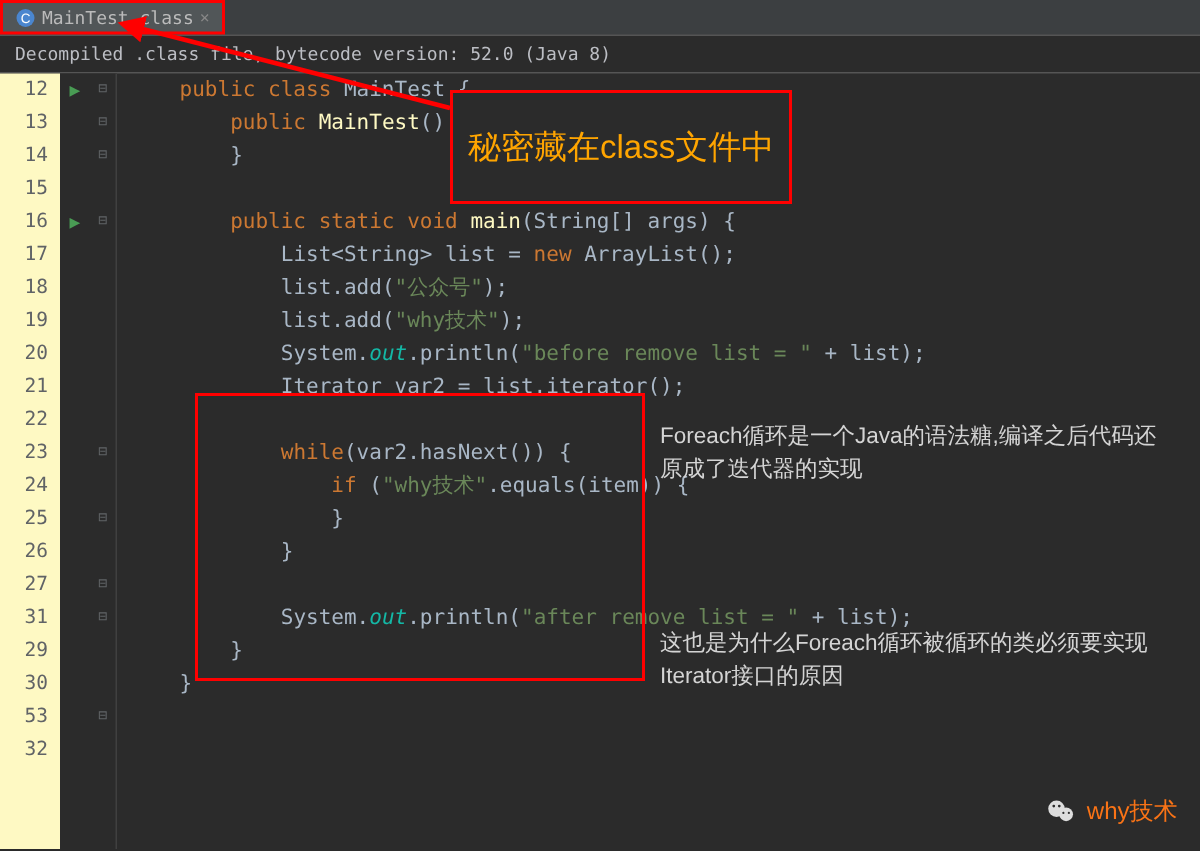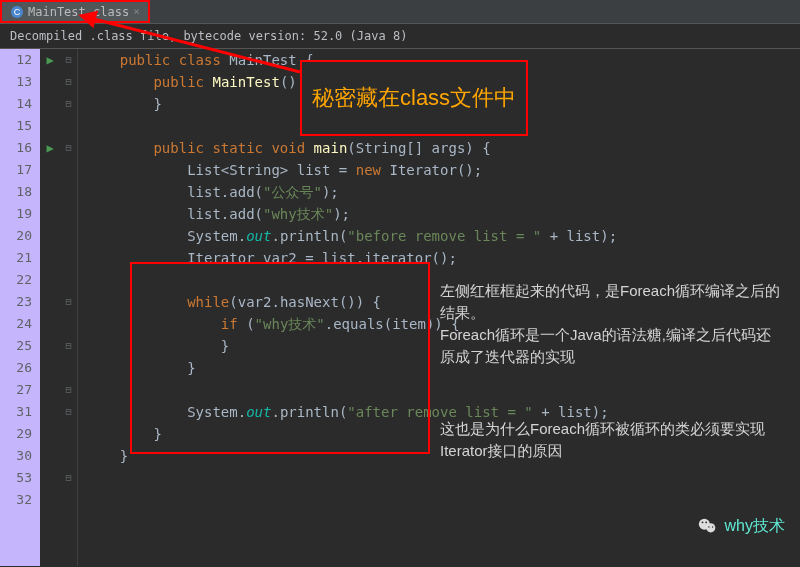--- a/index.html
+++ b/index.html
@@ -44,21 +44,21 @@
   border-bottom: 1px solid #555;
   background: #2b2b2b;
 }
 .editor {
   display: flex;
   height: calc(100% - 50px);
   position: relative;
 }
 .gutter {
   width: 40px;
-  background: #c4b5fd;
+  background: #fef9c3;
   text-align: right;
   padding-right: 8px;
   color: #606366;
   font-size: 13px;
   user-select: none;
 }
 .gutter-line { height: 22px; line-height: 22px; }
 .run-gutter {
   width: 20px;
   background: #2b2b2b;
@@ -116,23 +116,23 @@
 }
 .annotation-text {
   position: absolute;
   color: #d4d4d4;
   font-family: 'Microsoft YaHei', sans-serif;
   font-size: 15px;
   line-height: 22px;
 }
 .watermark {
   position: absolute;
-  bottom: 30px;
+  bottom: 15px;
   right: 15px;
-  color: #5eead4;
+  color: #f97316;
   font-family: 'Microsoft YaHei', sans-serif;
   font-size: 16px;
   display: flex;
   align-items: center;
   gap: 6px;
 }
 .wechat-icon {
   width: 22px;
   height: 22px;
 }
@@ -207,21 +207,21 @@
     <div class="fold-icon"></div>
       <div class="fold-icon"></div>
     <div class="fold-icon">⊟</div>
   </div>
   <div class="code-area" id="code-area">
       <div class="code-line">    <span class="kw">public class </span><span class="cls">MainTest {</span></div>
       <div class="code-line">        <span class="kw">public </span><span class="method">MainTest</span><span class="cls">() {</span></div>
       <div class="code-line">        <span class="cls">}</span></div>
       <div class="code-line"></div>
       <div class="code-line">        <span class="kw">public static void </span><span class="method">main</span><span class="cls">(String[] args) {</span></div>
-      <div class="code-line">            <span class="cls">List&lt;String&gt; list = </span><span class="kw">new </span><span class="cls">Iterator();</span></div>
+      <div class="code-line">            <span class="cls">List&lt;String&gt; list = </span><span class="kw">new </span><span class="cls">ArrayList();</span></div>
       <div class="code-line">            <span class="cls">list.add(</span><span class="str">"公众号"</span><span class="cls">);</span></div>
       <div class="code-line">            <span class="cls">list.add(</span><span class="str">"why技术"</span><span class="cls">);</span></div>
       <div class="code-line">            <span class="cls">System.</span><span class="field">out</span><span class="cls">.println(</span><span class="str">"before remove list = "</span><span class="cls"> + list);</span></div>
       <div class="code-line">            <span class="cls">Iterator var2 = list.iterator();</span></div>
       <div class="code-line"></div>
       <div class="code-line">            <span class="kw">while</span><span class="cls">(var2.hasNext()) {</span></div>
       <div class="code-line">                <span class="kw">if </span><span class="cls">(</span><span class="str">"why技术"</span><span class="cls">.equals(item)) {</span></div>
       <div class="code-line">                <span class="cls">}</span></div>
       <div class="code-line">            <span class="cls">}</span></div>
       <div class="code-line"></div>
@@ -238,21 +238,20 @@
 <svg class="arrow" style="left:70px;top:10px;width:240px;height:70px;">
   <defs>
       <marker id="ah" markerWidth="10" markerHeight="10" refX="2" refY="3" orient="auto">
         <polygon points="0 0, 6 3, 0 6" fill="#ff0000"></polygon>
       </marker>
     </defs>
   <line x1="230" y1="62" x2="20" y2="8" stroke="#ff0000" stroke-width="3" marker-end="url(#ah)"></line>
 </svg>
 
 <div class="annotation-text" style="left:440px;top:280px;width:345px;" id="anno1">
-    <div>左侧红框框起来的代码，是Foreach循环编译之后的结果。</div>
     <div>Foreach循环是一个Java的语法糖,编译之后代码还原成了迭代器的实现</div>
   </div>
 <div class="annotation-text" style="left:440px;top:418px;width:345px;" id="anno2">
     <div>这也是为什么Foreach循环被循环的类必须要实现Iterator接口的原因</div>
   </div>
 
 <div class="watermark">
   <span class="wechat-icon">
     <svg viewBox="0 0 24 24" width="22" height="22">
         <circle cx="8" cy="10" r="6" fill="#ddd"></circle>

